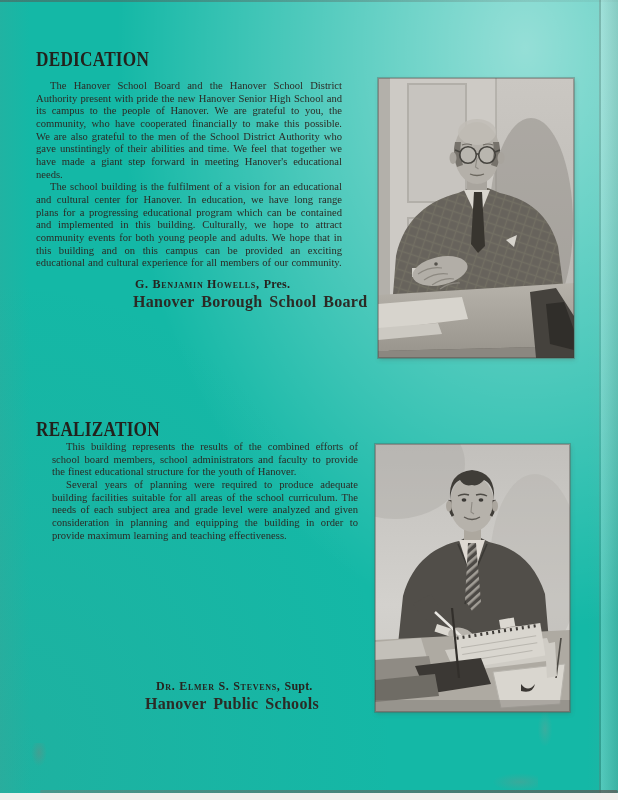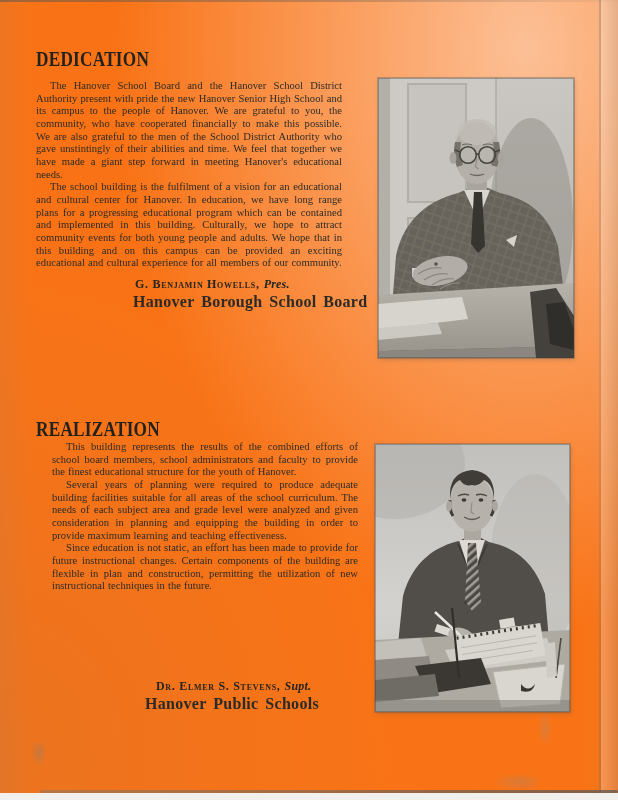--- a/index.html
+++ b/index.html
@@ -1,18 +1,18 @@
 <!DOCTYPE html>
 <html><head>
 <meta charset="utf-8">
 <style>
   html,body { margin:0; padding:0; background:#d8d7d4; }
   .page {
     position:relative; width:618px; height:800px; overflow:hidden;
-    background:#f97316;
+    background:#14b8a6;
     font-family:"Liberation Serif", serif;
     color:#2c2a25;
   }
   .page .vignette {
     position:absolute; inset:0; pointer-events:none;
     background:
       radial-gradient(ellipse at 85% 6%, rgba(255,255,255,0.55), rgba(255,255,255,0) 55%),
       radial-gradient(ellipse at 2% 95%, rgba(120,118,110,0.10), rgba(120,118,110,0) 45%),
       linear-gradient(90deg, rgba(140,138,130,0.10), rgba(140,138,130,0) 5%, rgba(140,138,130,0) 95%, rgba(150,148,140,0.10));
   }
@@ -33,21 +33,21 @@
   #dedication-body { top:80px; }
   #realization-body { top:441px;margin-left:16px; }
   .body-col p { margin:0; text-indent:14px; }
   .signature { position:absolute; white-space:nowrap; }
   #signature-dedication { left:135px; top:274px; }
   #signature-realization { left:156px; top:640px;margin-top:36px; }
   .sig-name {
     font-variant:small-caps; font-weight:bold;
     font-size:12px; letter-spacing:0.7px; color:#26241f;
   }
-  .sig-title { font-style:italic; font-variant:normal; font-weight:bold; letter-spacing:0.2px; }
+  .sig-title { font-variant:normal; font-weight:bold; letter-spacing:0.2px; }
   .sig-org {
     font-size:16px; font-weight:bold; letter-spacing:0.3px;
     word-spacing:2.5px; color:#2c2a25; margin-top:1px;
   }
   #signature-dedication .sig-org { margin-left:-2px; }
   #signature-realization .sig-org { margin-left:-11px; }
   figure.photo { position:absolute; margin:0; box-shadow:0 0 0 1px rgba(90,88,82,0.35), 1px 2px 4px rgba(80,78,72,0.25); }
   #photo-howells { left:378px; top:78px; width:196px; height:280px; }
   #photo-stevens { left:375px; top:444px; width:195px; height:268px; }
   figure.photo svg { display:block; width:100%; height:100%; }
@@ -85,21 +85,20 @@
       <span class="sig-name">G. Benjamin Howells,</span>
       <span class="sig-name sig-title">Pres.</span>
     </div>
     <div class="sig-org">Hanover Borough School Board</div>
   </div>
 
   <h1 class="sec-heading" id="realization-heading">REALIZATION</h1>
   <div class="body-col" id="realization-body">
     <p>This building represents the results of the combined efforts of school board members, school administrators and faculty to provide the finest educational structure for the youth of Hanover.</p>
     <p>Several years of planning were required to produce adequate building facilities suitable for all areas of the school curriculum. The needs of each subject area and grade level were analyzed and given consideration in planning and equipping the building in order to provide maximum learning and teaching effectiveness.</p>
-    <p>Since education is not static, an effort has been made to provide for future instructional changes. Certain components of the building are flexible in plan and construction, permitting the utilization of new instructional techniques in the future.</p>
   </div>
   <div class="signature" id="signature-realization">
     <div>
       <span class="sig-name">Dr. Elmer S. Stevens,</span>
       <span class="sig-name sig-title">Supt.</span>
     </div>
     <div class="sig-org">Hanover Public Schools</div>
   </div>
 
   <figure class="photo" id="photo-howells">

